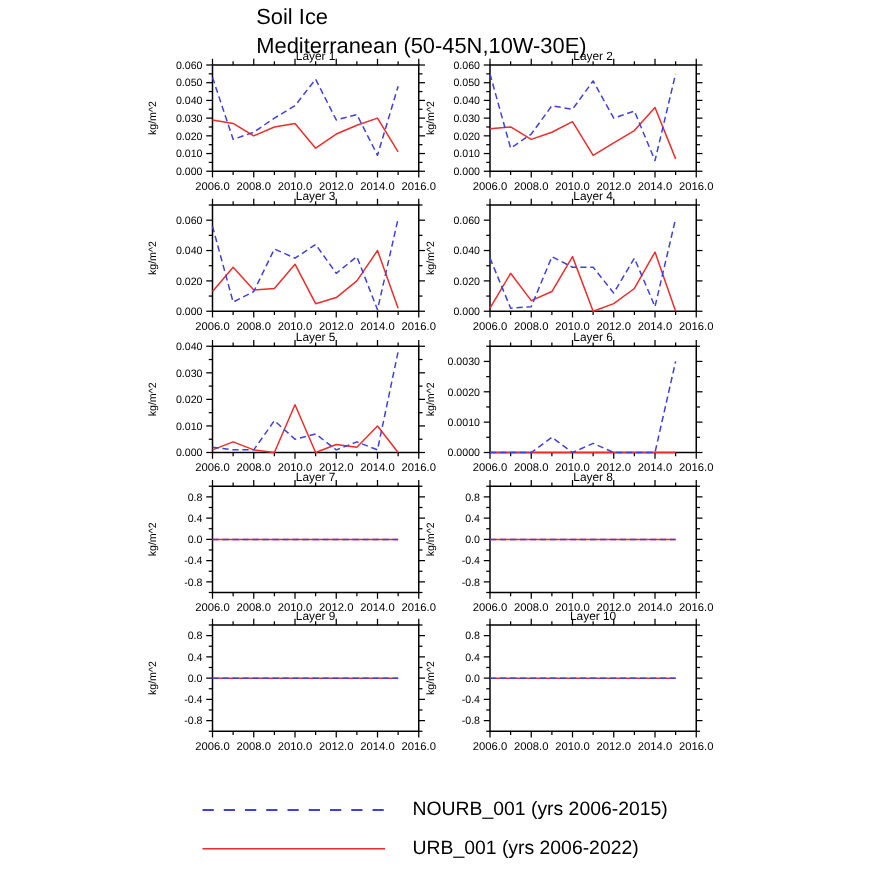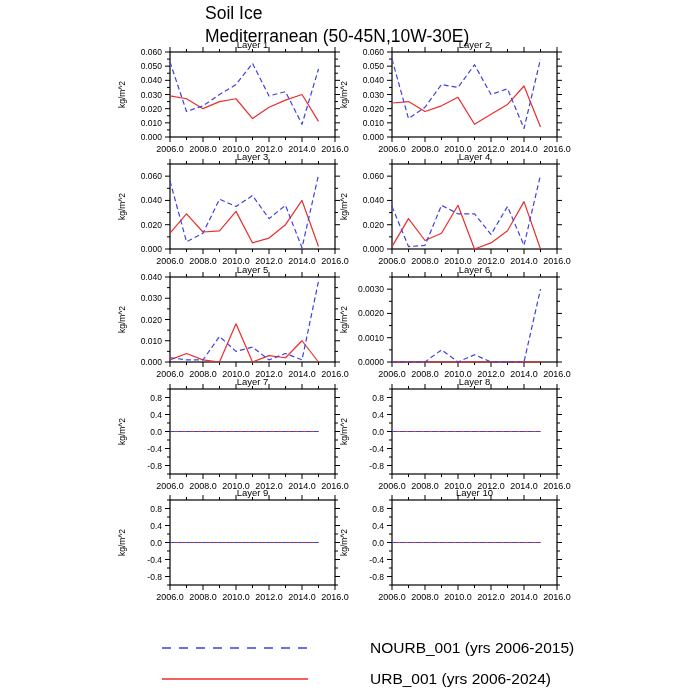--- a/index.html
+++ b/index.html
@@ -1,21 +1,21 @@
 <!DOCTYPE html>
 <html><head>
 <meta charset="utf-8">
 <style>
   html,body{margin:0;padding:0;background:#ffffff;}
   #page{position:relative;width:700px;height:700px;background:#ffffff;overflow:hidden;
         font-family:"Liberation Sans",sans-serif;color:#000;}
   #fig-title{position:absolute;left:205px;top:2px;font-size:17.5px;line-height:1.3;white-space:nowrap;}
   #plots{position:absolute;left:0;top:0;width:700px;height:620px;}
   #plots svg{position:absolute;overflow:visible;}
-  .legend-row{position:absolute;display:flex;align-items:center;white-space:nowrap;gap:40px;}
+  .legend-row{position:absolute;display:flex;align-items:center;white-space:nowrap;}
   .legend-row svg{display:block;margin-right:20px;}
   .legend-label{font-size:15.5px;}
 </style>
 </head>
 <body>
 
 <div id="page">
   <div id="fig-title">
     <div>Soil Ice</div>
     <div>Mediterranean (50-45N,10W-30E)</div>
@@ -635,15 +635,15 @@
     <svg width="150" height="22">
       <line x1="2" y1="11" x2="148" y2="11" stroke="#4040dd" stroke-width="1.6" stroke-dasharray="9,8"></line>
     </svg>
     <span class="legend-label">NOURB_001 (yrs 2006-2015)</span>
   </div>
 
   <div class="legend-row" style="left:160px;top:668px;">
     <svg width="150" height="22">
       <line x1="2" y1="11" x2="148" y2="11" stroke="#ec2d2d" stroke-width="1.3"></line>
     </svg>
-    <span class="legend-label">URB_001 (yrs 2006-2024)</span>
+    <span class="legend-label">URB_001 (yrs 2006-2022)</span>
   </div>
 </div>
 
 </body></html>

